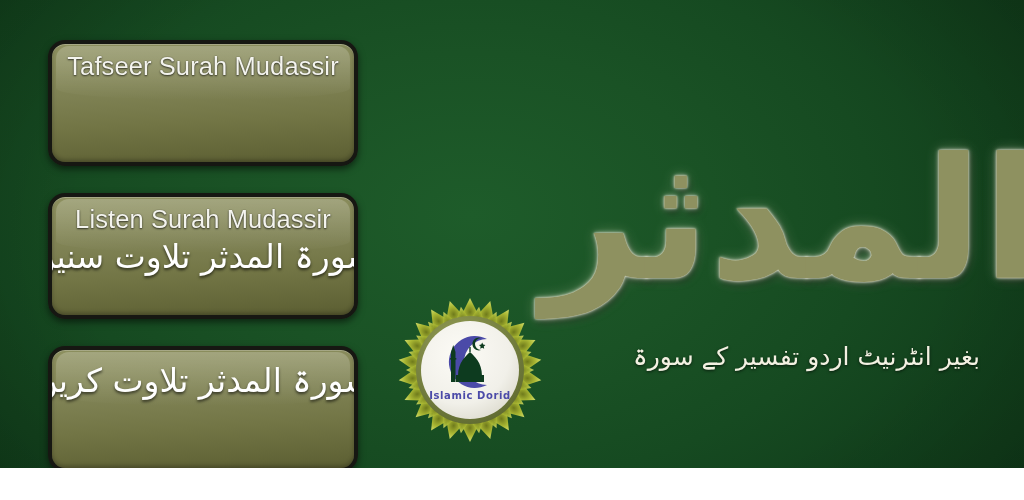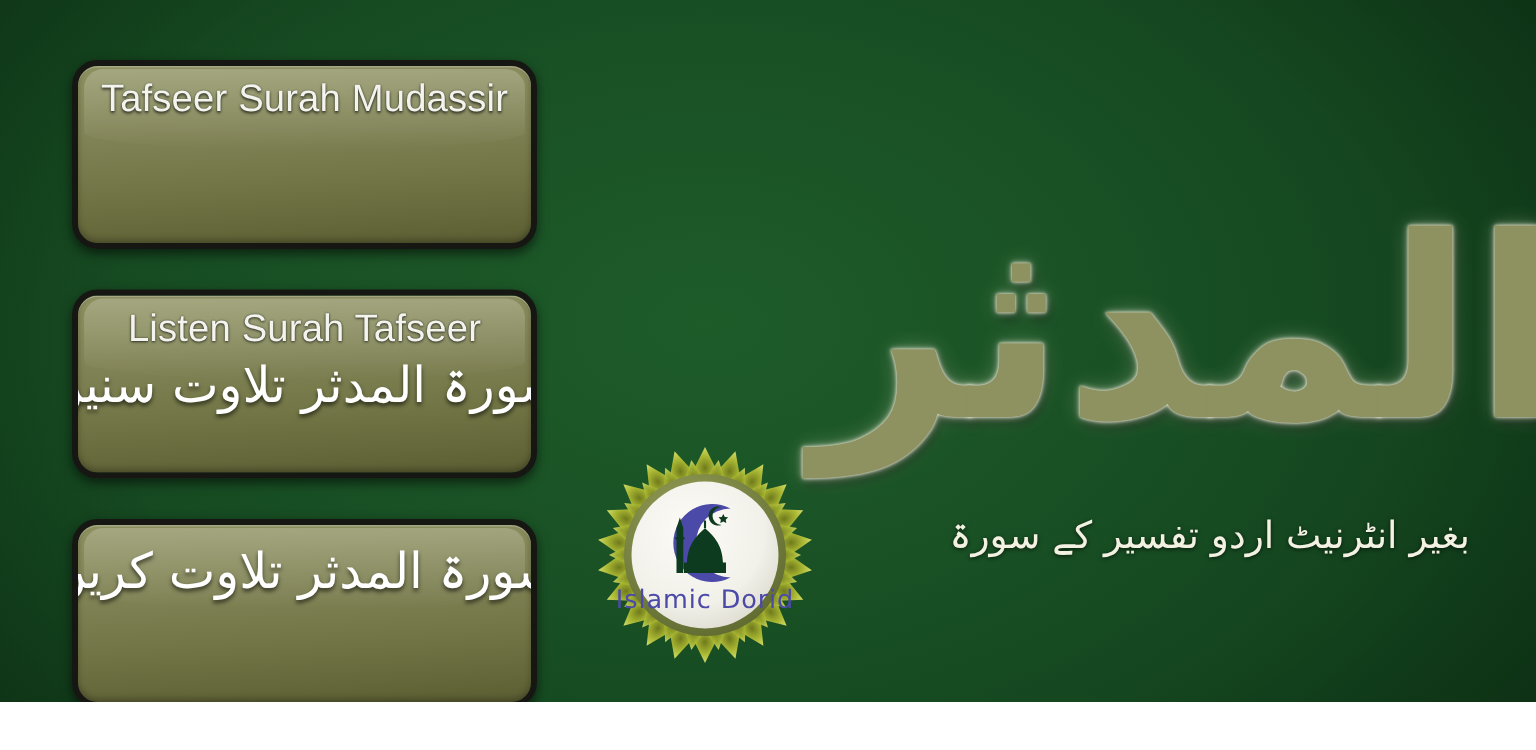--- a/index.html
+++ b/index.html
@@ -120,40 +120,40 @@
     position:absolute; left:396px; top:296px;
     width:148px; height:148px;
     z-index:6;
     cursor:pointer;
   }
   .logo svg{ display:block; width:148px; height:148px; }
   .logo-text{
     position:absolute; left:0; right:0; top:94px;
     text-align:center;
     font-family:"DejaVu Sans", sans-serif;
-    font-size:17px;
-    font-weight:400;
+    font-size:10px;
+    font-weight:700;
     letter-spacing:.6px;
     color:#4b4aa8;
     pointer-events:none;
   }
 </style>
 </head>
 <body>
 
 <div id="app">
 
   <div class="btn-col">
 
     <div class="menu-btn">
       <div class="btn-en">Tafseer Surah Mudassir</div>
     </div>
 
     <div class="menu-btn">
-      <div class="btn-en">Listen Surah Tafseer</div>
+      <div class="btn-en">Listen Surah Mudassir</div>
       <div class="btn-ur">سورۃ المدثر تلاوت سنیں</div>
     </div>
 
     <div class="menu-btn">
       <div class="btn-ur">سورۃ المدثر تلاوت کریں</div>
     </div>
 
   </div>
 
   <div class="calli-wrap">

